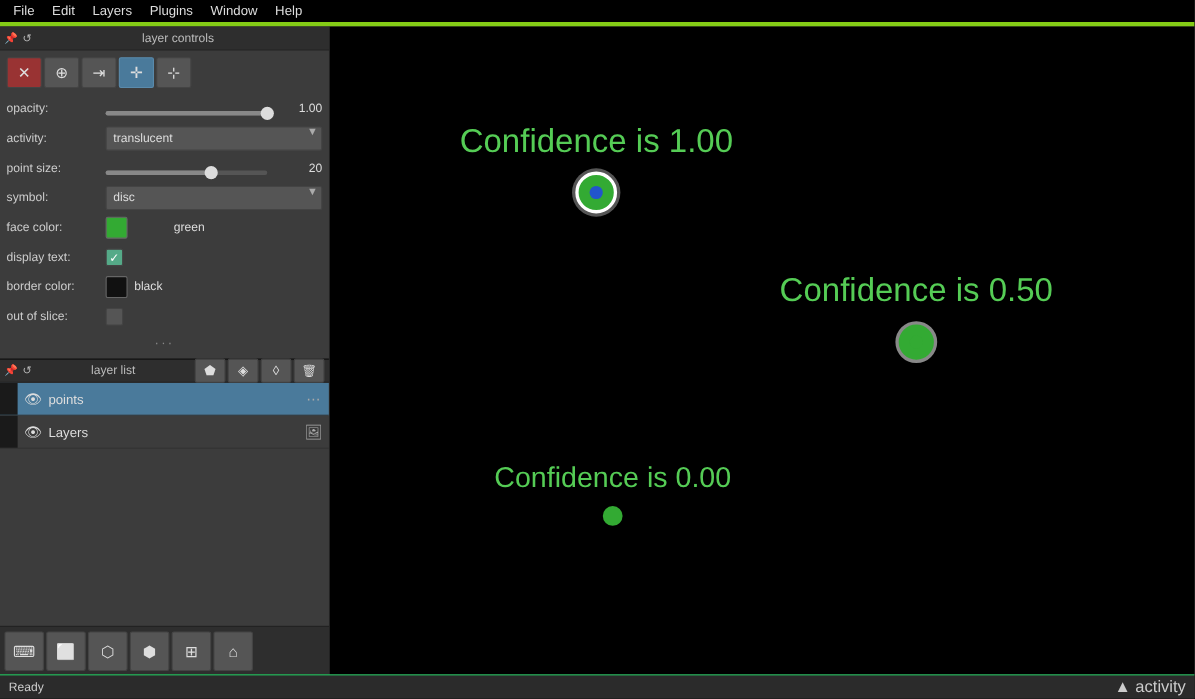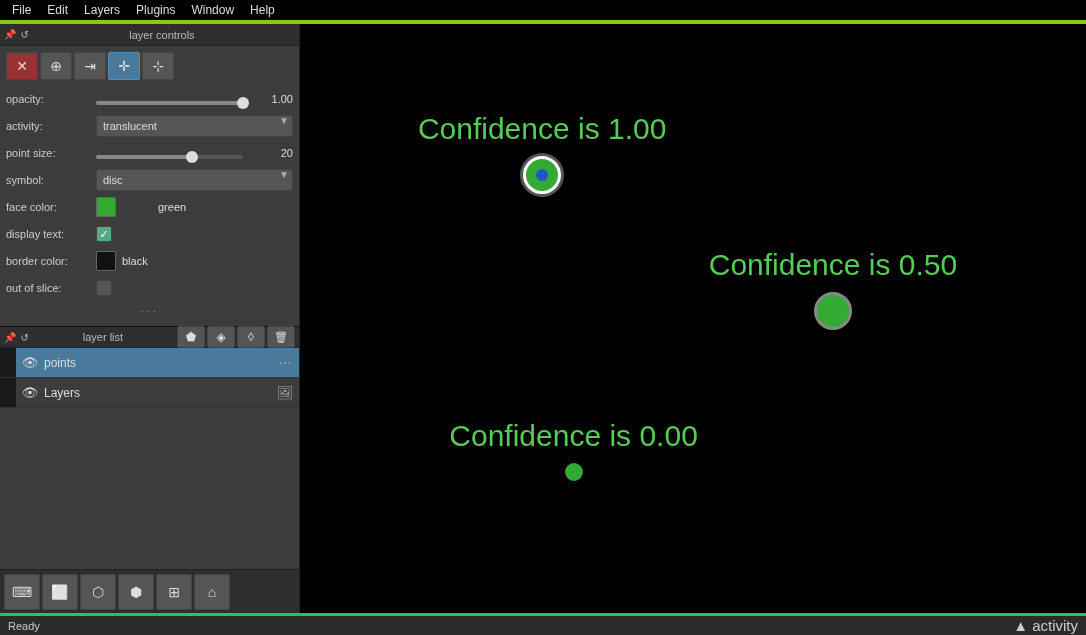--- a/index.html
+++ b/index.html
@@ -66,21 +66,21 @@
     .layer-icon { width: 28px; height: 100%; display: flex; align-items: center; justify-content: center; color: #aaa; font-size: 13px; }
 
     
     .bottom-toolbar { background: #2e2e2e; height: 44px; display: flex; align-items: center; padding: 0 4px; gap: 2px; border-top: 1px solid #222; flex-shrink: 0; }
     .bottom-btn { width: 36px; height: 36px; background: #555; border: 1px solid #444; border-radius: 2px; display: flex; align-items: center; justify-content: center; cursor: pointer; color: #ddd; font-size: 14px; }
 
     
     .canvas-area { flex: 1; background: #000000; position: relative; overflow: hidden; display: flex; align-items: center; justify-content: center; }
 
     
-    .statusbar { background: #2b2b2b; height: 22px; display: flex; align-items: center; padding: 0 8px; border-top: 3px solid #22c55e; flex-shrink: 0; justify-content: space-between; }
+    .statusbar { background: #2b2b2b; height: 22px; display: flex; align-items: center; padding: 0 8px; border-top: 1px solid #22c55e; flex-shrink: 0; justify-content: space-between; }
     .status-text { color: #ccc; font-size: 11px; }
     .activity-label { color: #ccc; font-size: 15px; cursor: pointer; }
   </style>
 </head>
 <body>
 
 <div class="menubar">
   <span class="menubar-item">File</span>
   <span class="menubar-item">Edit</span>
   <span class="menubar-item">Layers</span>
@@ -259,21 +259,21 @@
     </div>
 
     <div style="position:absolute; top: 38%; left: 52%; display:flex; flex-direction:column; align-items:center; gap:10px;">
       <span style="color:#55cc55; font-size:30px;">Confidence is 0.50</span>
       <div style="width:38px;height:38px;background:#33aa33;border-radius:50%;border:3px solid #888;display:flex;align-items:center;justify-content:center;">
         <div style="width:12px;height:12px;background:#33aa33;border-radius:50%;"></div>
       </div>
     </div>
 
     <div style="position:absolute; top: 67%; left: 19%; display:flex; flex-direction:column; align-items:center; gap:10px;">
-      <span style="color:#55cc55; font-size:30px;">Confidence is 0.00</span>
+      <span style="color:#55cc55; font-size:26px;">Confidence is 0.00</span>
       <div style="width:18px;height:18px;background:#33aa33;border-radius:50%;"></div>
     </div>
 
   </div>
 </div>
 
 <div class="statusbar">
   <span class="status-text">Ready</span>
   <span class="activity-label">
     <span>▲ </span><span>activity</span>

